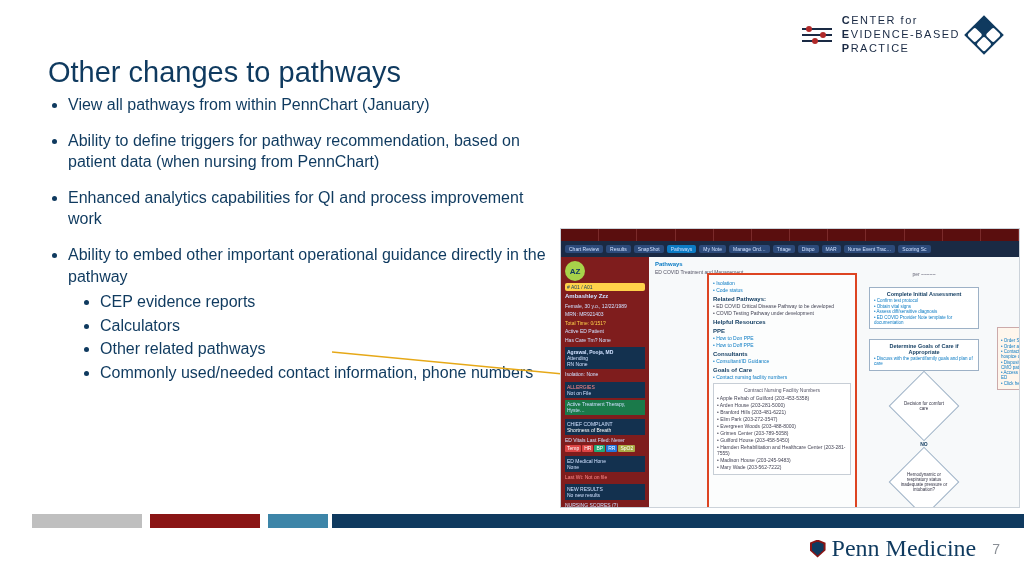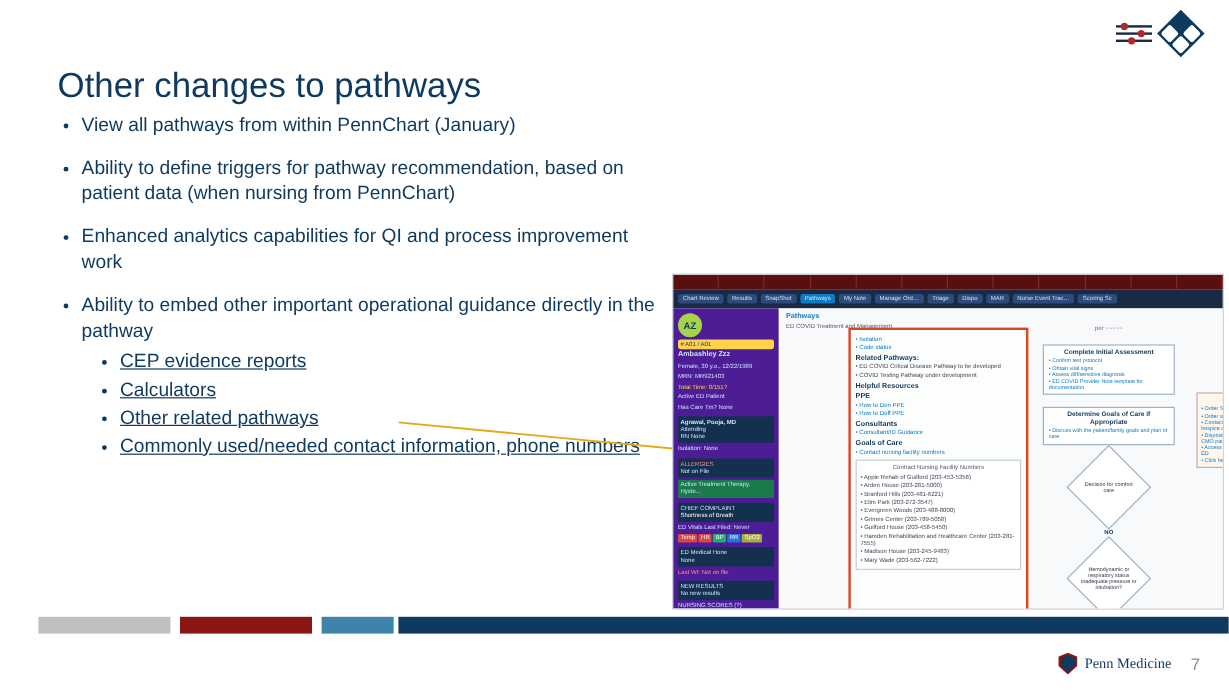--- a/index.html
+++ b/index.html
@@ -20,31 +20,31 @@
   .cep-diamond span:nth-child(1){ background:#0f3a5f; }
 
   
   .title { position:absolute; top:56px; left:48px; font-size:29px; font-weight:400; }
 
   
   .bullets { position:absolute; top:94px; left:48px; width:500px; font-size:16px; line-height:1.35; }
   .bullets ul { list-style: disc; padding-left: 20px; }
   .bullets > ul > li { margin-bottom: 14px; }
   .bullets ul ul { list-style: disc; padding-left: 32px; margin-top:4px; }
-  .bullets ul ul li { margin-bottom: 2px; text-decoration: underline; }
+  .bullets ul ul li { margin-bottom: 2px; }
 
   
   .shot { position:absolute; top:228px; left:560px; width:460px; height:280px; background:#eef1f3; border:1px solid #ccd3da; overflow:hidden; font-size:6px; color:#334; }
   .shot .tabbar { height:12px; background:#5a0e0e; display:flex; }
   .shot .tabbar span { flex:1; border-right:1px solid #7a2a2a; }
   .shot .toolbar { height:16px; background:#1a2a44; display:flex; align-items:center; gap:3px; padding:0 4px; }
   .shot .toolbar .tbtn { background:#2c4a7a; color:#cfe0ff; padding:1px 4px; border-radius:2px; font-size:5px; }
   .shot .toolbar .tbtn.active { background:#0b7bc4; }
   .shot .body { display:flex; height:calc(100% - 28px); }
-  .shot .sidebar { width:88px; background:#4c1d95; color:#cfe0ff; padding:4px; display:flex; flex-direction:column; gap:2px; }
+  .shot .sidebar { width:88px; background:#7f1d1d; color:#cfe0ff; padding:4px; display:flex; flex-direction:column; gap:2px; }
   .shot .sidebar .avatar { width:20px;height:20px;border-radius:50%;background:#a7d34a;color:#0f3a5f;font-size:8px;display:flex;align-items:center;justify-content:center;font-weight:bold; }
   .shot .sidebar .pill { background:#ffd24a;color:#0f3a5f;font-size:5px;padding:1px 2px;border-radius:2px;display:inline-block; }
   .shot .sidebar .line { font-size:5px; line-height:1.3; }
   .shot .sidebar .sec { background:#13314f; padding:2px; margin-top:2px; font-size:5px; }
   .shot .sidebar .tag { display:inline-block; padding:0 2px; border-radius:1px; margin-right:1px; font-size:5px; }
   .shot .main { flex:1; background:#f7f9fa; position:relative; padding:4px 6px; }
   .shot .main .crumb { font-size:6px; color:#0b7bc4; font-weight:bold; margin-bottom:2px; }
   .shot .main .sub { font-size:5px; color:#556; margin-bottom:4px; }
   .shot .redbox { position:absolute; top:16px; left:58px; width:150px; height:242px; border:2px solid #d42; padding:4px; background:rgba(255,255,255,0.6); }
   .shot .redbox .h { font-size:6px; font-weight:bold; color:#0f3a5f; margin:3px 0 1px; }
@@ -71,31 +71,36 @@
   .colorbar .gap { width:8px; }
   .colorbar .c2 { width:110px; background:#8a1515; }
   .colorbar .gap2 { width:8px; }
   .colorbar .c3 { width:60px; background:#3d85a8; }
   .colorbar .c4 { flex:1; background:#0f3a5f; margin-left:4px; }
 
   
   .footer { position:absolute; bottom:14px; right:24px; display:flex; align-items:center; gap:16px; color:#0f3a5f; }
   .footer .shield { width:16px; height:18px; background:#8a1515; clip-path: polygon(50% 0,100% 18%,100% 60%,50% 100%,0 60%,0 18%); position:relative; }
   .footer .shield::after { content:''; position:absolute; inset:2px; background:#0f3a5f; clip-path: polygon(50% 0,100% 18%,100% 60%,50% 100%,0 60%,0 18%); }
-  .footer .pm { font-family: Georgia, 'Times New Roman', serif; font-size:12px;text-align:center; }
+  .footer .pm { font-family: Georgia, 'Times New Roman', serif; font-size:24px;text-align:center; }
   .footer .pg { color:#8a8f96; font-size:14px; }
 </style>
 </head>
 <body>
 
 <div class="cep-logo">
   <div class="cep-sliders">
     <div class="row r1"></div>
       <div class="row r2"></div>
       <div class="row r3"></div>
+  </div>
+  <div class="cep-text">
+    <div><b>C</b><span>ENTER for</span></div>
+    <div><b>E</b><span>VIDENCE-BASED</span></div>
+    <div><b>P</b><span>RACTICE</span></div>
   </div>
   <div class="cep-diamond">
       <span></span>
       <span></span>
       <span></span>
       <span></span>
     </div>
 </div>
 
 <h1 class="title">Other changes to pathways</h1>

